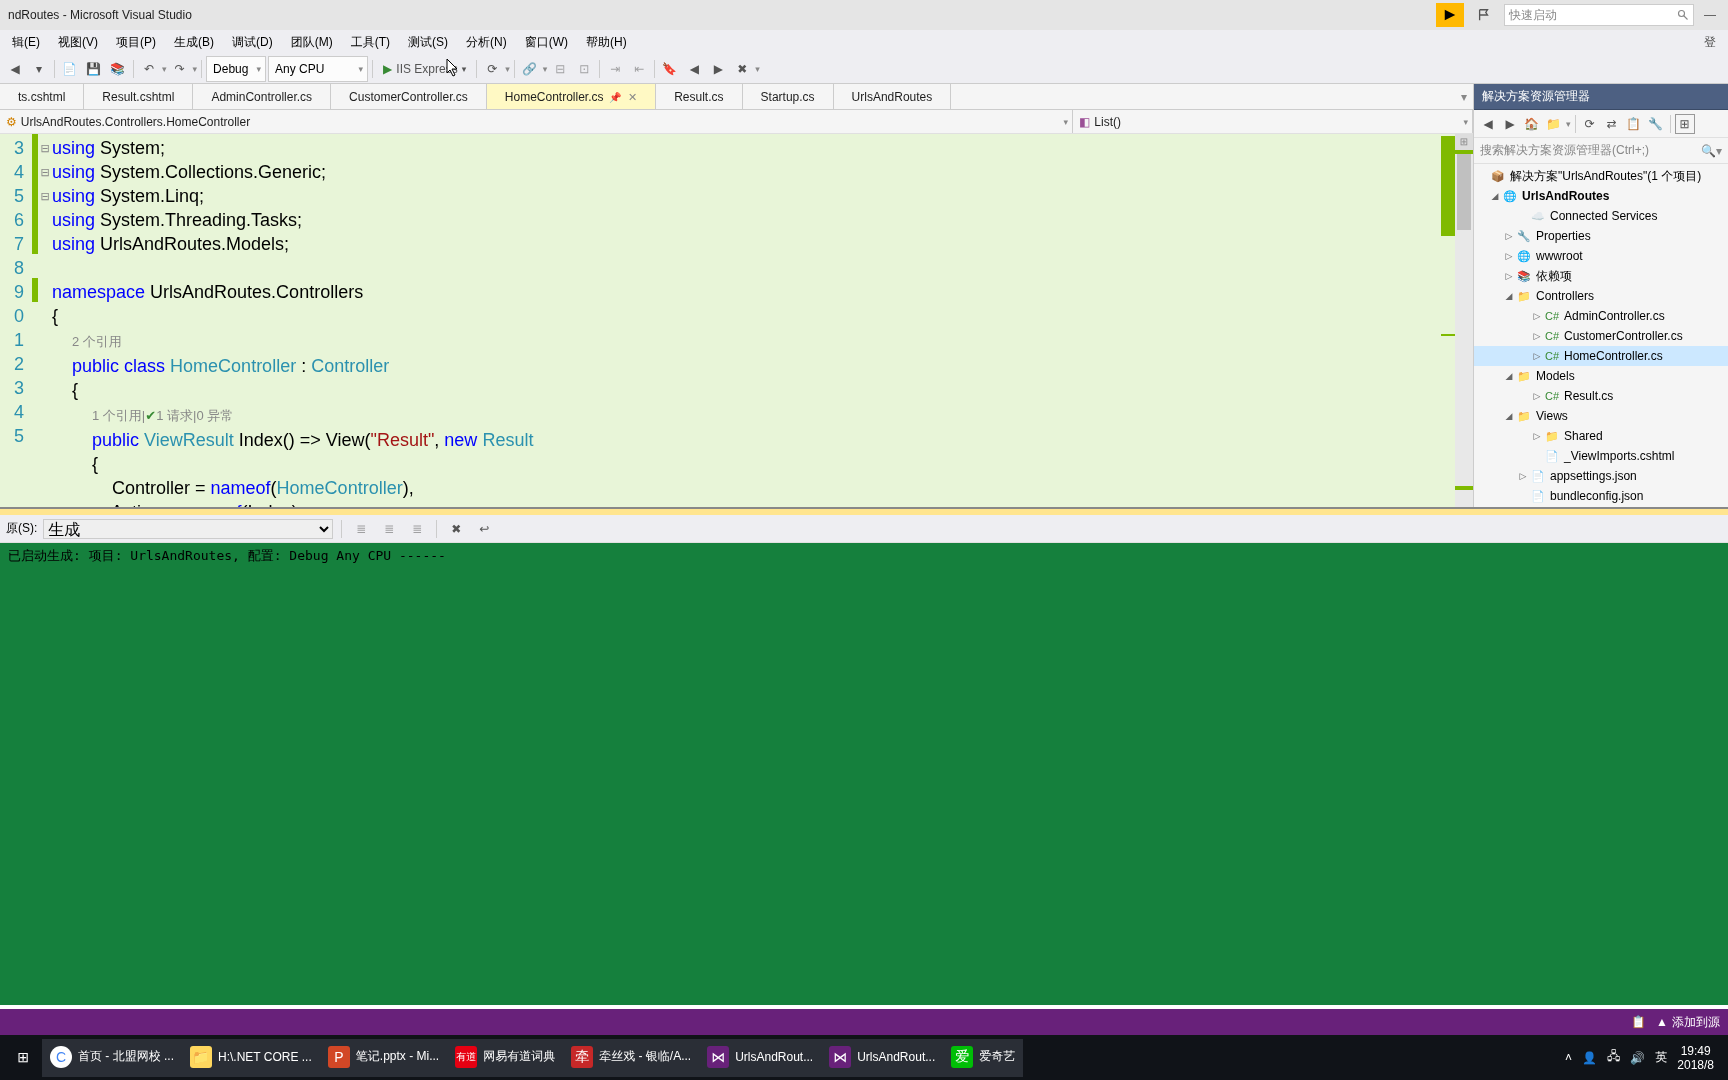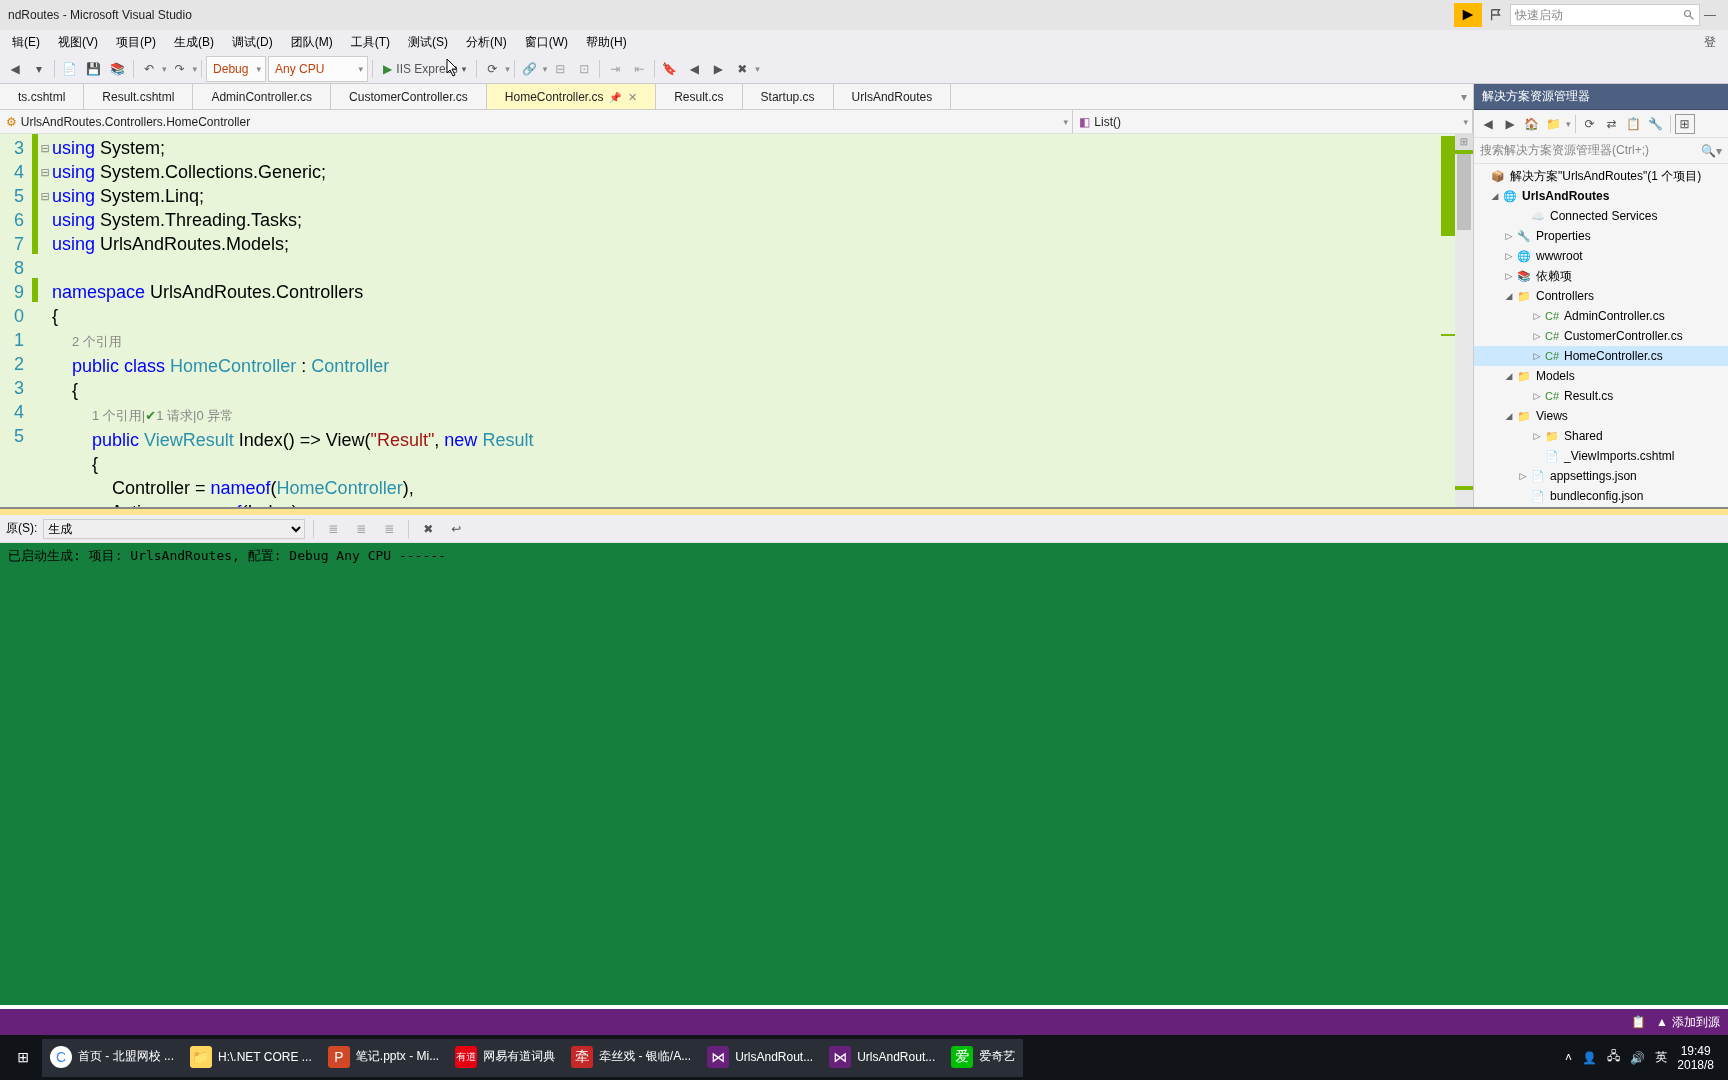--- a/index.html
+++ b/index.html
@@ -1,31 +1,31 @@
 <!DOCTYPE html>
 <html><head>
 <meta charset="utf-8">
 <style>
 * { margin:0; padding:0; box-sizing:border-box; font-family:"Microsoft YaHei",sans-serif; }
 body { width:1728px; height:1080px; background:#fff; overflow:hidden; font-size:12px; }
 .titlebar { height:30px; background:#e5e5e5; display:flex; align-items:center; padding:0 8px; color:#1e1e1e; }
-.titlebar-right { margin-left:auto; display:flex; align-items:center; gap:0; }
+.titlebar-right { margin-left:auto; display:flex; align-items:center; gap:6px; }
 .notif { width:28px; height:24px; background:#ffb900; display:flex; align-items:center; justify-content:center; }
 .notif svg,.flag svg{width:14px;height:14px}
 .flag { width:28px; height:24px; display:flex; align-items:center; justify-content:center; }
 .quick { width:190px; height:22px; border:1px solid #ccc; background:#fff; display:flex; align-items:center; padding:0 4px; color:#888; }
 .quick span{flex:1}
 .menubar { height:24px; background:#eeeef2; display:flex; align-items:center; padding:0 4px; gap:2px;text-align:right; }
 .menubar span { padding:2px 8px; cursor:default; }
 .login-icon { margin-left:auto; padding-right:8px; color:#555; }
 .toolbar { height:30px; background:#eeeef2; border-bottom:1px solid #ccc; display:flex; align-items:center; padding:0 4px; gap:2px; }
 .tbtn { width:22px; height:22px; display:flex; align-items:center; justify-content:center; color:#555; }
 .tbtn.disabled{opacity:.5}
 .tsep { width:1px; height:18px; background:#ccc; margin:0 2px; }
-.tdrop { height:26px; border:1px solid #ccc; background:#fcfcfc; display:flex; align-items:center; padding:0 18px 0 6px; position:relative; color:#c2410c; }
+.tdrop { height:26px; border:1px solid #ccc; background:#fcfcfc; display:flex; align-items:center; padding:0 18px 0 6px; position:relative; color:#000000; }
 .tdrop::after{content:"▾";position:absolute;right:4px;font-size:9px;color:#888}
 .iis { display:flex; align-items:center; gap:4px; padding:0 6px; color:#555; }
 .iis::before{content:"▶";color:#388a34}
 .main { display:flex; height:calc(100% - 30px - 24px - 30px - 30px - 45px); }
 .editor-area { flex:1; display:flex; flex-direction:column; min-width:0; }
 .tabs { height:26px; background:#f5f5f5; display:flex; border-bottom:1px solid #ccc; overflow:hidden; }
 .tab { padding:0 18px; height:26px; display:flex; align-items:center; color:#1e1e1e; border-right:1px solid #ccc; white-space:nowrap; position:relative; }
 .tab.active { background:#fff9c4; }
 .tab .pin{margin-left:6px;font-size:10px;color:#888}
 .tab .close{margin-left:6px;font-size:11px;color:#888}
@@ -58,21 +58,21 @@
 .side-tb { height:28px; display:flex; align-items:center; padding:0 4px; gap:2px; border-bottom:1px solid #e0e0e0; }
 .sbtn { width:20px; height:20px; display:flex; align-items:center; justify-content:center; color:#555; }
 .side-search { height:26px; border-bottom:1px solid #e0e0e0; display:flex; align-items:center; padding:0 6px; color:#888; }
 .tree { flex:1; overflow:auto; padding:2px 0; }
 .tnode { height:20px; display:flex; align-items:center; padding-right:4px; white-space:nowrap; }
 .tnode.sel{background:#cce8ff}
 .tnode .exp{width:14px;text-align:center;font-size:9px;color:#666}
 .tnode .ico{width:16px;height:16px;margin-right:4px;display:inline-flex;align-items:center;justify-content:center;font-size:11px}
 .output-strip { height:498px; background:#15803d; border-top:2px solid #888; display:flex; flex-direction:column; position:absolute; left:0; right:0; bottom:75px; }
 .out-head { height:28px; background:#eeeef2; display:flex; align-items:center; padding:0 6px; gap:6px; border-bottom:1px solid #e0e0e0; }
-.out-head select{height:20px;width:262px;border:1px solid #ccc;font-size:12px}
+.out-head select{height:20px;width:290px;border:1px solid #ccc;font-size:16px}
 .out-body { flex:1; font-family:Consolas,monospace; font-size:13px; padding:4px 8px; color:#000; }
 .out-tabs { height:24px; background:#2d2d30; color:#ccc; display:flex; align-items:center; padding:0 8px; gap:18px; }
 .out-tabs span{cursor:default}
 .status { height:26px; background:#68217a; color:#fff; display:flex; align-items:center; padding:0 8px; position:absolute; left:0; right:0; bottom:45px; }
 .status-right{margin-left:auto;display:flex;align-items:center;gap:10px}
 .taskbar { height:45px; background:#101318; display:flex; align-items:center; padding:0 4px; color:#fff; position:absolute; left:0; right:0; bottom:0; }
 .tbitem { height:38px; padding:0 8px; display:flex; align-items:center; gap:6px; border-bottom:2px solid transparent; }
 .tbitem.act{background:#2a2e36}
 .tbico{width:22px;height:22px;display:inline-flex;align-items:center;justify-content:center;font-size:14px;border-radius:3px}
 .tray{margin-left:auto;display:flex;align-items:center;gap:10px;padding-right:10px;font-size:12px}

